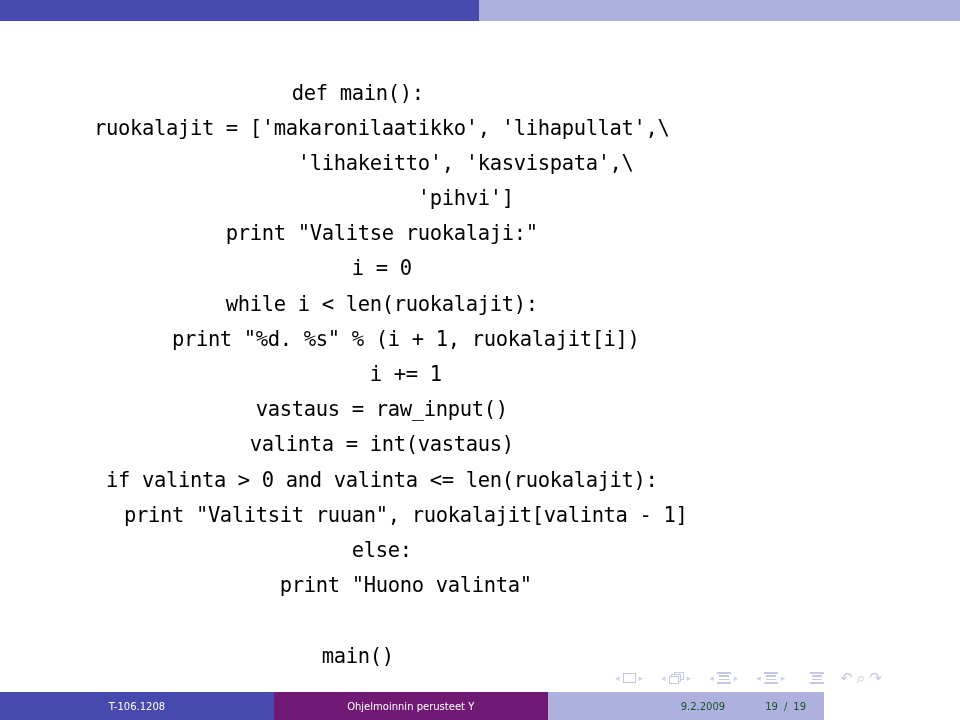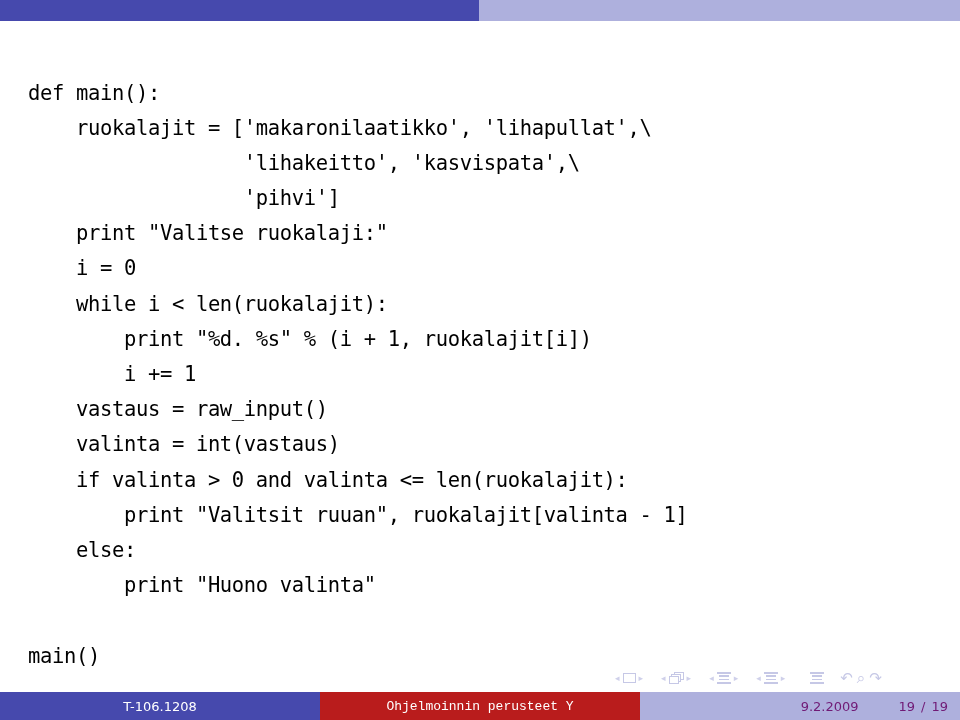--- a/index.html
+++ b/index.html
@@ -58,20 +58,21 @@
     font-size: 20.5px;
     line-height: 35.2px;
     color: #000000;
     white-space: pre;
     letter-spacing: -0.35px;
   }
   #code-block .code-line {
     white-space: pre;
     display: block;
     height: 35.2px;
+    text-align: center;
   }
   #code-block .code-line.blank {
     height: 35.2px;
   }
 
   
   #nav-symbols {
     position: absolute;
     left: 612px;
     top: 667px;
@@ -138,49 +139,48 @@
     color: #c6c8e6;
     padding: 0 2px;
     font-family: "DejaVu Sans", sans-serif;
   }
 
   
   #footer {
     position: absolute;
     left: 0;
     top: 692px;
-    width: 960px;
+    width: 824px;
     height: 28px;
     display: flex;
-    font-size: 13px;
+    font-size: 10px;
   }
   .foot-cell {
     height: 28px;
     display: flex;
     align-items: center;
     justify-content: center;
     color: #ffffff;
     font-family: "DejaVu Sans", sans-serif;
   }
   #foot-course {
     width: 320px;
     background: #4649ad;
   }
   #foot-title {
     width: 320px;
-    background: #b91c1c;
-    font-family: Liberation Mono, monospace;
+    background: #701a75;
   }
   #foot-meta {
     width: 320px;
     background: #aeb0dd;
     justify-content: flex-end;
-    padding-right: 12px;
+    padding-right: 18px;
     box-sizing: border-box;
-    color: #701a75;
+    color: #14532d;
   }
   #foot-date { margin-right: 40px; }
   #foot-page .sep { padding: 0 6px; }
 </style>
 </head>
 <body>
 
 <div id="headbar">
   <div id="headbar-left"></div>
   <div id="headbar-right"></div>

